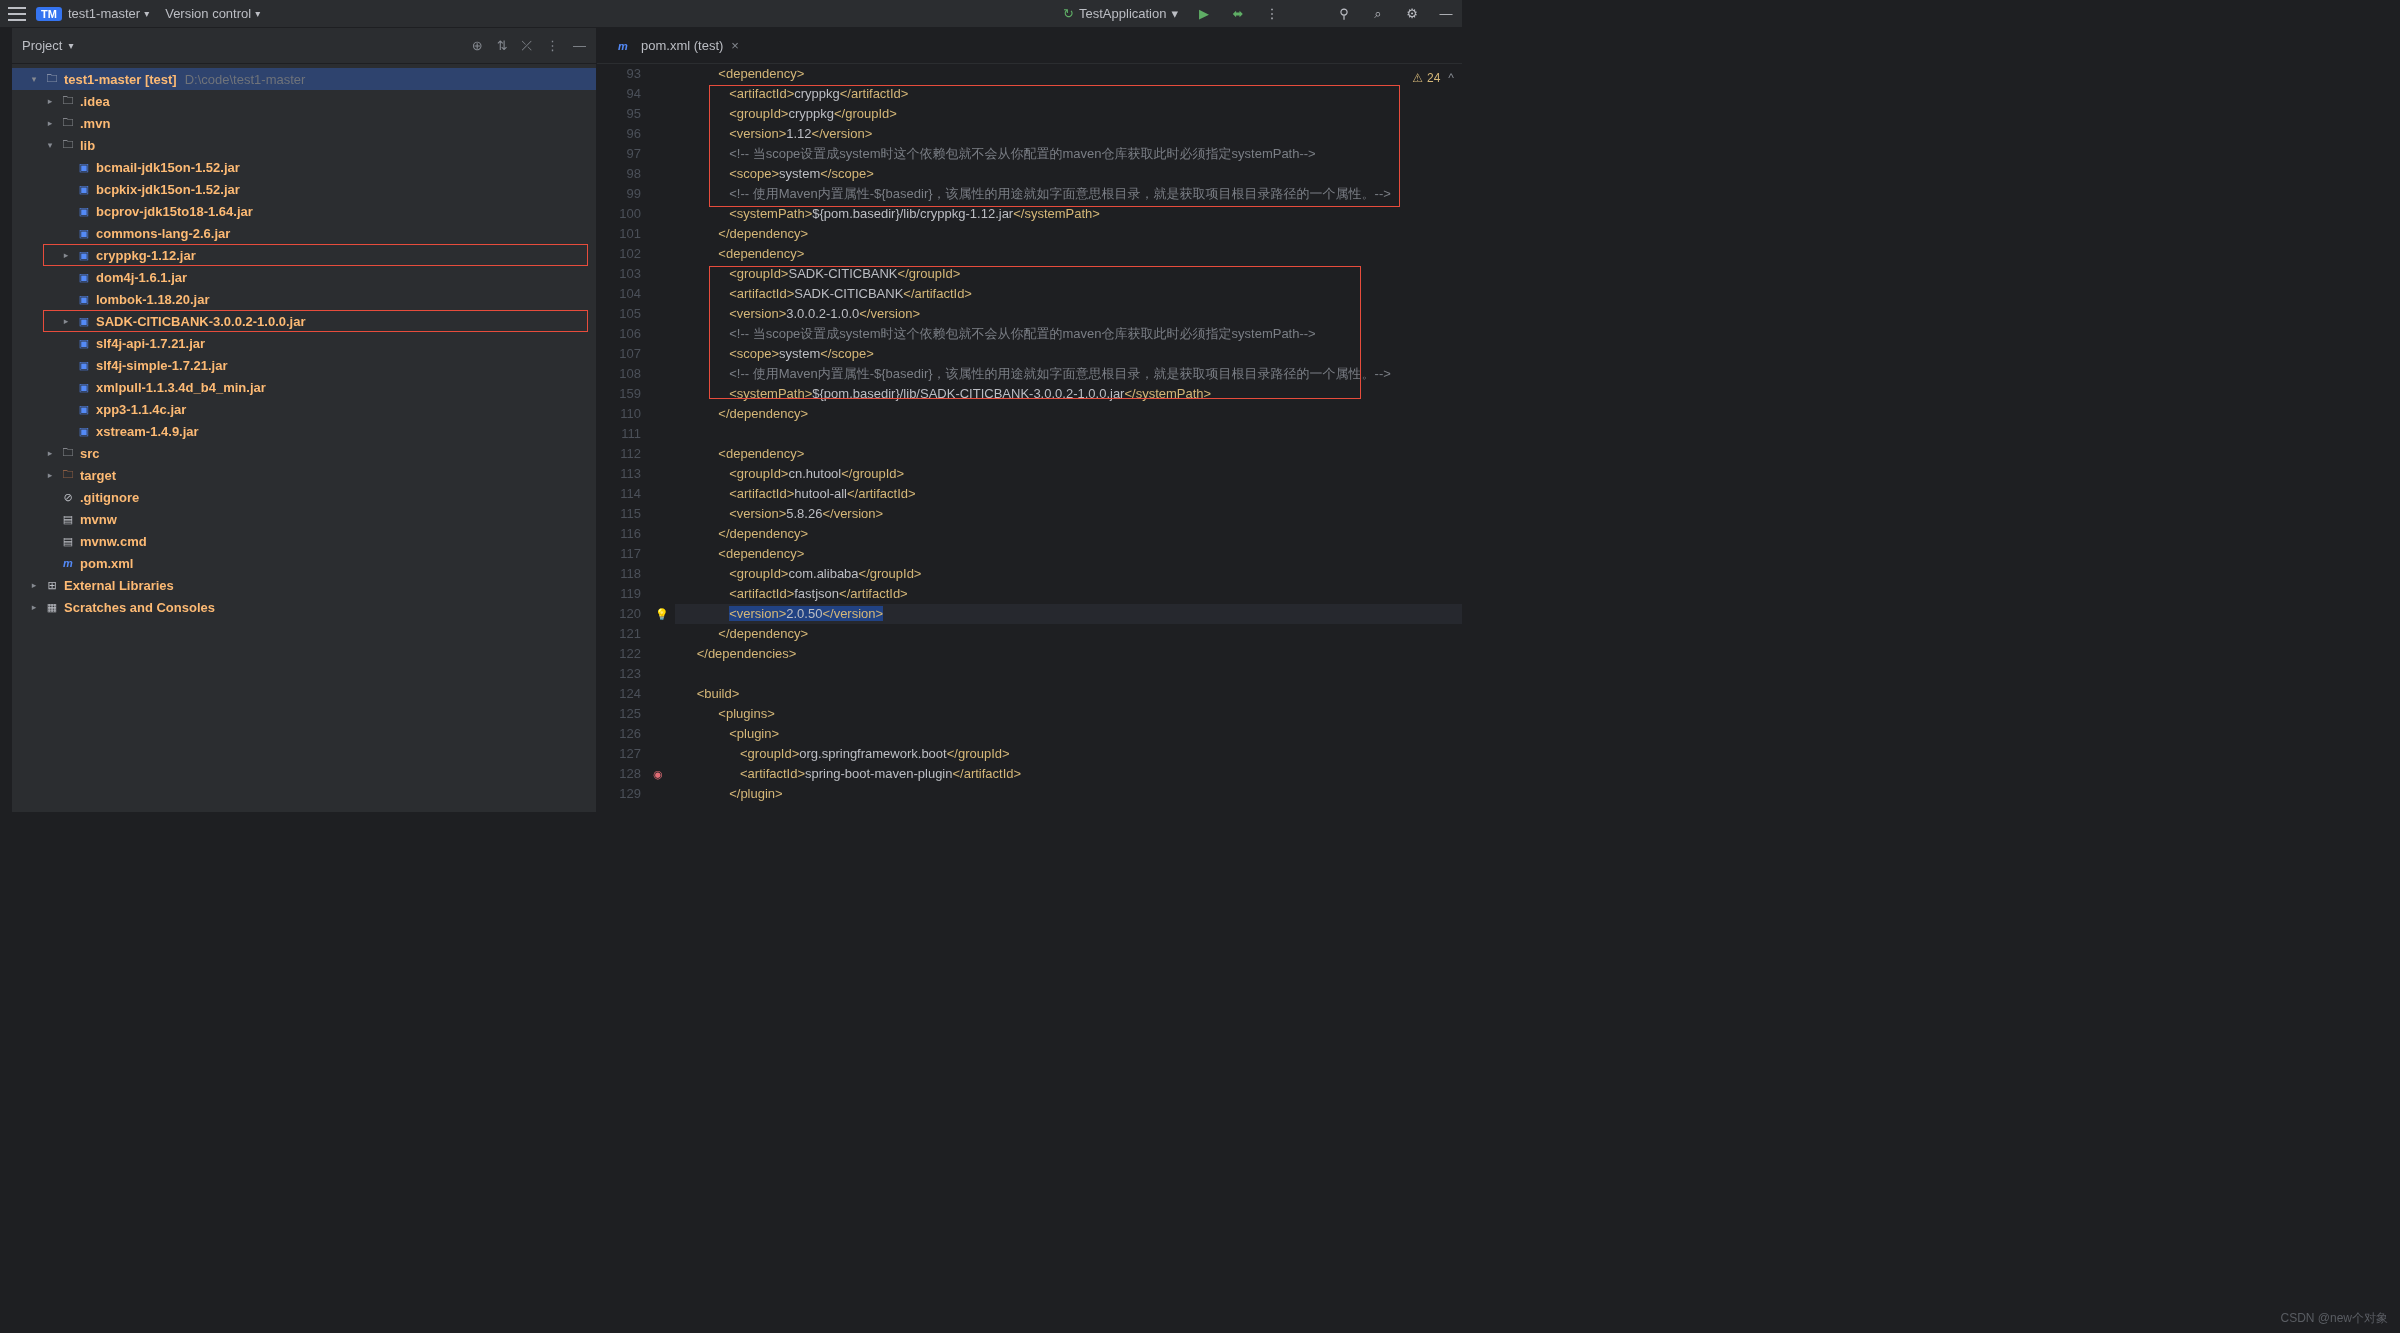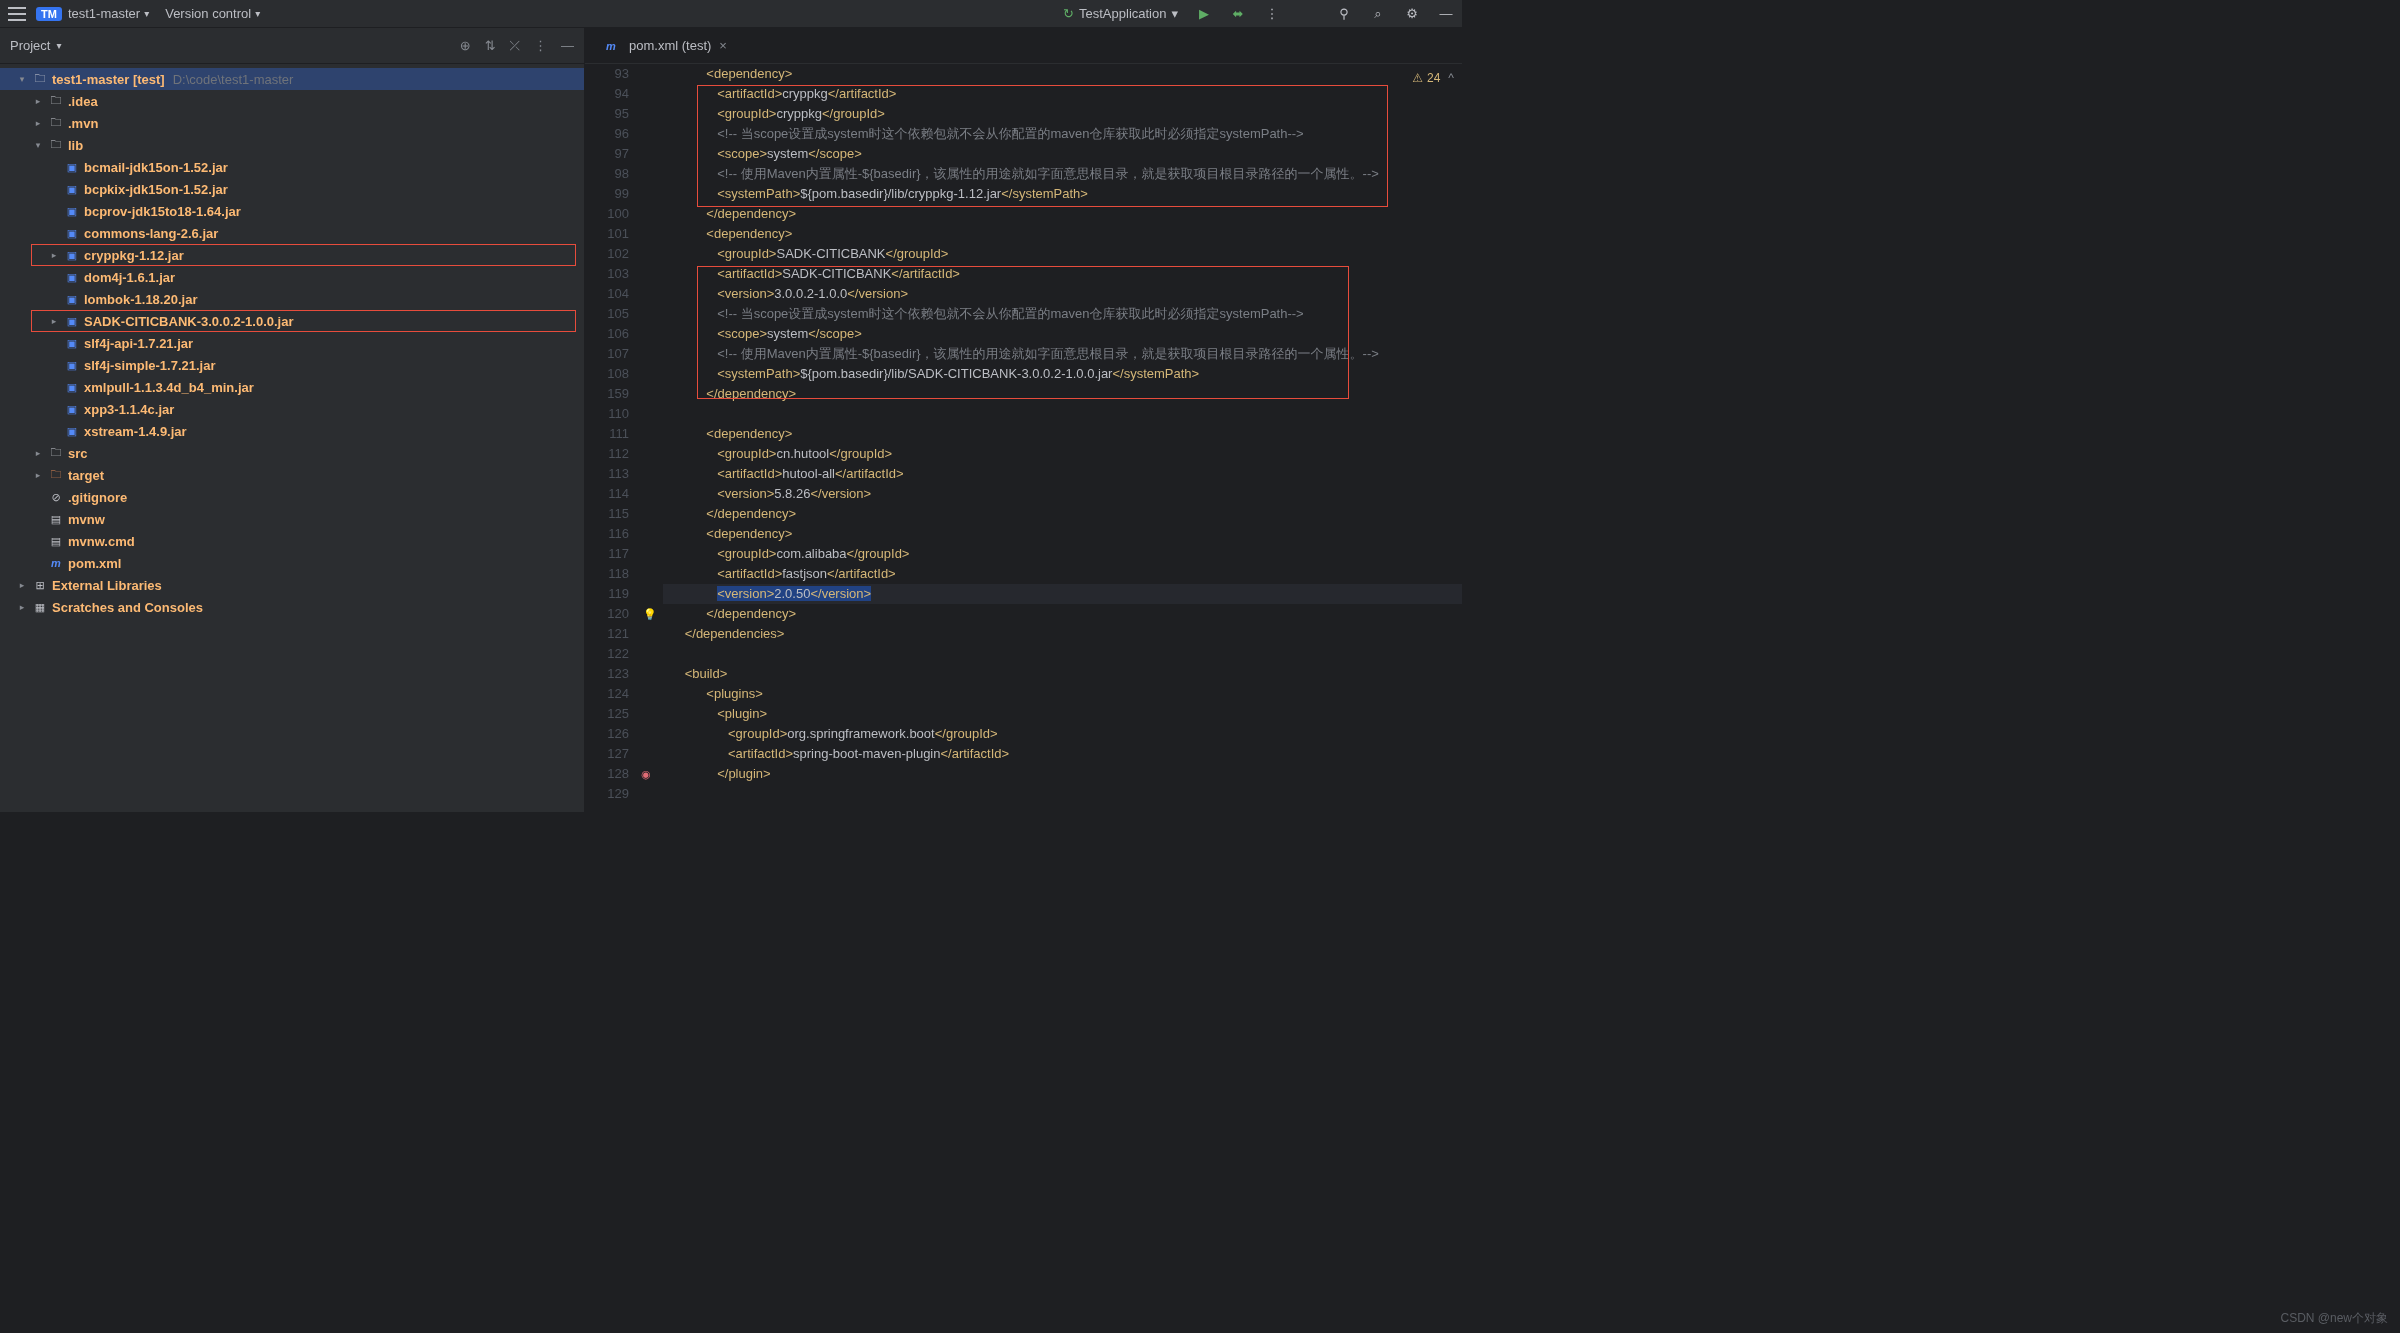--- a/index.html
+++ b/index.html
@@ -6,21 +6,21 @@
 body { background: #1e1f22; color: #bcbec4; font-size: 13px; overflow: hidden; width: 1462px; height: 812px; }
 .top-bar { height: 28px; background: #2b2d30; display: flex; align-items: center; padding: 0 8px; border-bottom: 1px solid #1e1f22; }
 .hamburger { width: 18px; height: 14px; margin-right: 10px; display: flex; flex-direction: column; justify-content: space-between; cursor: pointer; }
 .hamburger span { height: 2px; background: #bcbec4; }
 .tm-badge { background: #3574f0; color: #fff; padding: 1px 5px; border-radius: 3px; font-size: 11px; font-weight: bold; margin-right: 6px; }
 .top-item { color: #bcbec4; margin-right: 16px; display: flex; align-items: center; cursor: pointer; }
 .top-item .chev { margin-left: 4px; font-size: 10px; }
 .top-right { margin-left: auto; display: flex; align-items: center; gap: 18px; }
 .top-right .ic { width: 16px; height: 16px; display: flex; align-items: center; justify-content: center; cursor: pointer; color: #bcbec4; }
 .app-badge { color: #bcbec4; display: flex; align-items: center; gap: 5px; }
-.main-area { display: flex; height: calc(100% - 28px); }
+.main-area { display: flex; height: calc(100% - 28px); padding-left: 12px; }
 .project-panel { width: 585px; background: #2b2d30; border-right: 1px solid #1e1f22; display: flex; flex-direction: column; }
 .project-header { height: 36px; display: flex; align-items: center; padding: 0 10px; border-bottom: 1px solid #1e1f22; }
 .project-header .title { font-weight: 500; }
 .project-header .chev { margin-left: 6px; font-size: 10px; }
 .project-header .tools { margin-left: auto; display: flex; gap: 14px; }
 .project-header .tools span { cursor: pointer; color: #868a91; }
 .tree { flex: 1; overflow-y: auto; padding: 4px 0; }
 .tree-item { display: flex; align-items: center; height: 22px; cursor: pointer; white-space: nowrap; }
 .tree-item.selected { background: #2e436e; }
 .arrow { width: 12px; text-align: center; color: #868a91; font-size: 9px; }
@@ -282,20 +282,21 @@
           <div class="ln">129</div>
         </div>
       <div class="gutter-extra" id="gutter-extra">
           <div class="gutter-icon" style="top: 540px; left: 4px; color: rgb(242, 197, 92);">💡</div>
           <div class="gutter-icon" style="top: 700px; left: 2px; color: rgb(224, 108, 117);">◉</div>
         </div>
       <div class="code" id="code">
           <div class="code-line">            <span class="tag">&lt;dependency&gt;</span></div>
           <div class="code-line">            <span class="txt">   </span><span class="tag">&lt;artifactId&gt;</span><span class="txt">cryppkg</span><span class="tag">&lt;/artifactId&gt;</span></div>
           <div class="code-line">            <span class="txt">   </span><span class="tag">&lt;groupId&gt;</span><span class="txt">cryppkg</span><span class="tag">&lt;/groupId&gt;</span></div>
+          <div class="code-line">            <span class="txt">   </span><span class="tag">&lt;version&gt;</span><span class="txt">1.12</span><span class="tag">&lt;/version&gt;</span></div>
           <div class="code-line">            <span class="txt">   </span><span class="comment">&lt;!-- 当scope设置成system时这个依赖包就不会从你配置的maven仓库获取此时必须指定systemPath--&gt;</span></div>
           <div class="code-line">            <span class="txt">   </span><span class="tag">&lt;scope&gt;</span><span class="txt">system</span><span class="tag">&lt;/scope&gt;</span></div>
           <div class="code-line">            <span class="txt">   </span><span class="comment">&lt;!-- 使用Maven内置属性-${basedir}，该属性的用途就如字面意思根目录，就是获取项目根目录路径的一个属性。--&gt;</span></div>
           <div class="code-line">            <span class="txt">   </span><span class="tag">&lt;systemPath&gt;</span><span class="txt">${pom.basedir}/lib/cryppkg-1.12.jar</span><span class="tag">&lt;/systemPath&gt;</span></div>
           <div class="code-line">            <span class="tag">&lt;/dependency&gt;</span></div>
           <div class="code-line">            <span class="tag">&lt;dependency&gt;</span></div>
           <div class="code-line">            <span class="txt">   </span><span class="tag">&lt;groupId&gt;</span><span class="txt">SADK-CITICBANK</span><span class="tag">&lt;/groupId&gt;</span></div>
           <div class="code-line">            <span class="txt">   </span><span class="tag">&lt;artifactId&gt;</span><span class="txt">SADK-CITICBANK</span><span class="tag">&lt;/artifactId&gt;</span></div>
           <div class="code-line">            <span class="txt">   </span><span class="tag">&lt;version&gt;</span><span class="txt">3.0.0.2-1.0.0</span><span class="tag">&lt;/version&gt;</span></div>
           <div class="code-line">            <span class="txt">   </span><span class="comment">&lt;!-- 当scope设置成system时这个依赖包就不会从你配置的maven仓库获取此时必须指定systemPath--&gt;</span></div>

